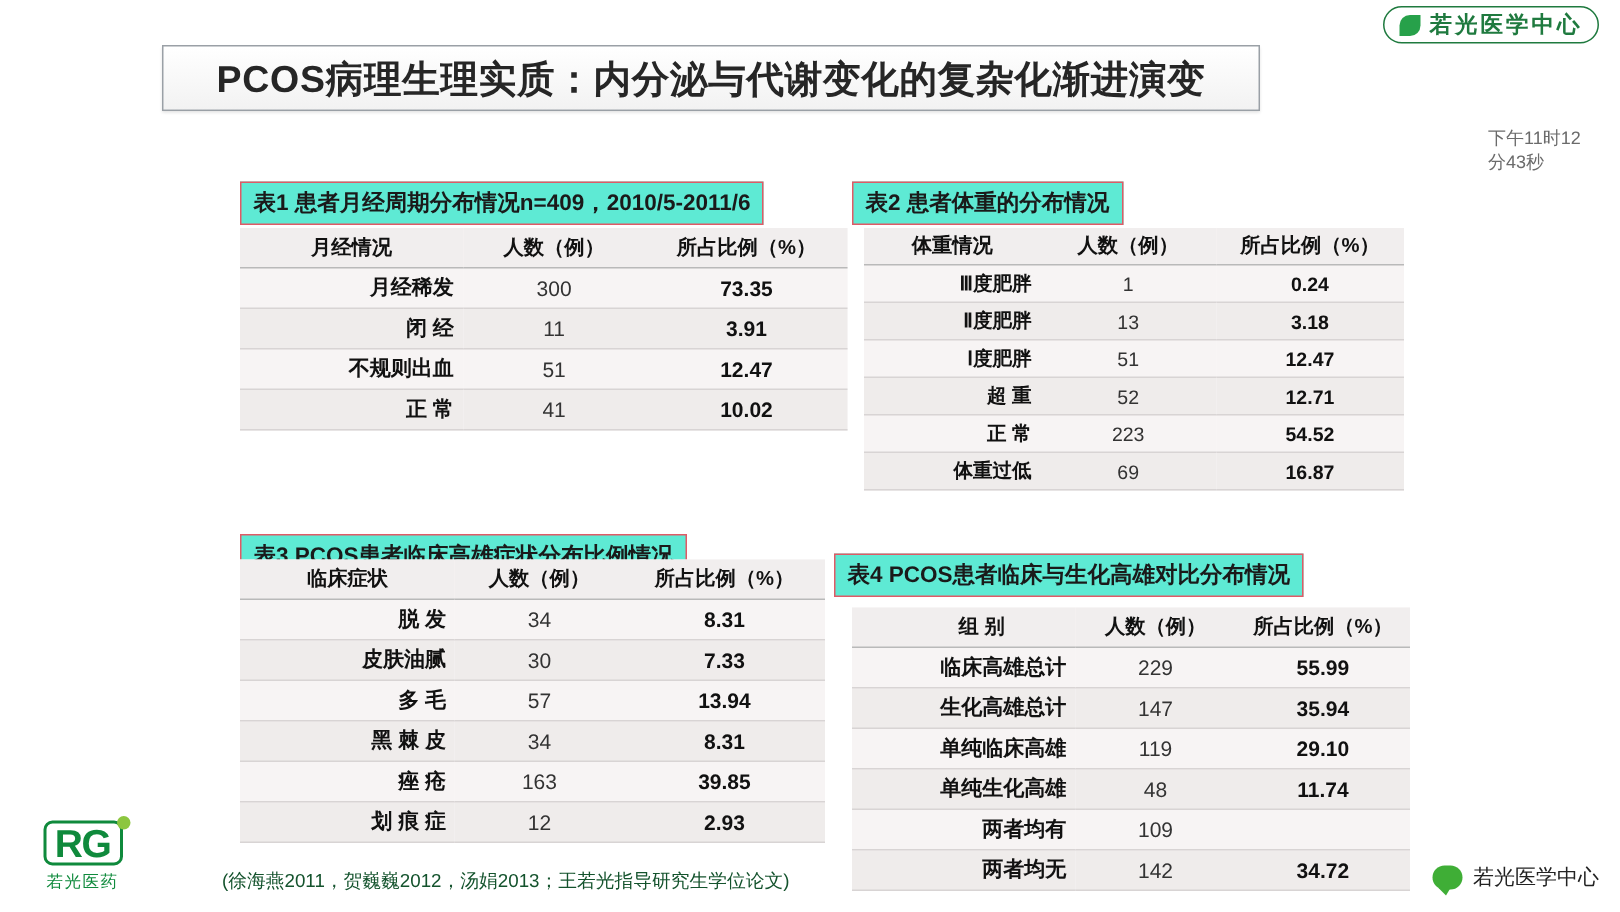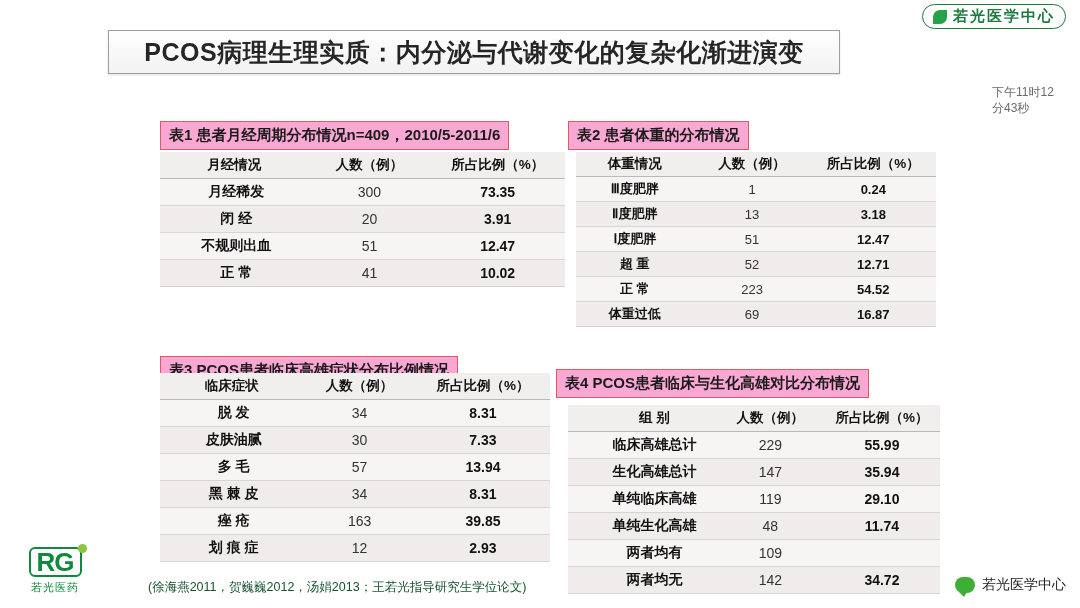--- a/index.html
+++ b/index.html
@@ -36,21 +36,21 @@
   }
   .clock{
     position:absolute;right:18px;top:84px;
     font-size:12px;color:#6b6b6b;line-height:16px;text-align:left;
     width:70px;
   }
   
   .cap{
     position:absolute;
     border:1px solid #e05a66;
-    background:#f9a8d4;
+    background:#5eead4;
     color:#1a1a1a;
     font-size:15px;font-weight:bold;
     padding:4px 8px;
     white-space:nowrap;
   }
   
   table.dt{
     position:absolute;
     border-collapse:collapse;
     font-size:14px;
@@ -62,21 +62,21 @@
     border:none;
   }
   table.dt thead th{
     font-weight:bold;
     border-bottom:1px solid #b9b9b9;
     background:#f1eeee;
     font-size:13.5px;
   }
   table.dt tbody tr:nth-child(odd){background:#f7f4f4;}
   table.dt tbody tr:nth-child(even){background:#efeceb;}
-  table.dt td.lbl{text-align:center;padding-left:10px;font-weight:bold;}
+  table.dt td.lbl{text-align:right;padding-left:10px;font-weight:bold;}
   table.dt td.num{color:#333;}
   table.dt td.pct{font-weight:bold;}
   table.dt tbody tr{border-bottom:1px solid #d8d4d4;}
 
   
   #t1{left:160px;top:152px;width:405px;}
   #t1 td.lbl,#t1 th:nth-child(1){width:150px;}
   #t1 th:nth-child(2),#t1 td:nth-child(2){width:120px;}
   #t1 th:nth-child(3),#t1 td:nth-child(3){width:135px;}
 
@@ -155,21 +155,21 @@
     </tr>
   </thead>
   <tbody>
     <tr>
       <td class="lbl">月经稀发</td>
       <td class="num">300</td>
       <td class="pct">73.35</td>
     </tr>
     <tr>
       <td class="lbl">闭  经</td>
-      <td class="num">20</td>
+      <td class="num">11</td>
       <td class="pct">3.91</td>
     </tr>
     <tr>
       <td class="lbl">不规则出血</td>
       <td class="num">51</td>
       <td class="pct">12.47</td>
     </tr>
     <tr>
       <td class="lbl">正  常</td>
       <td class="num">41</td>

